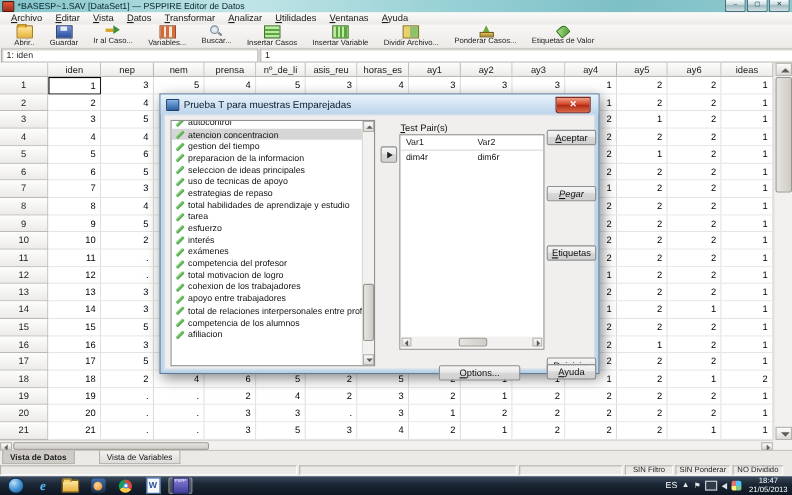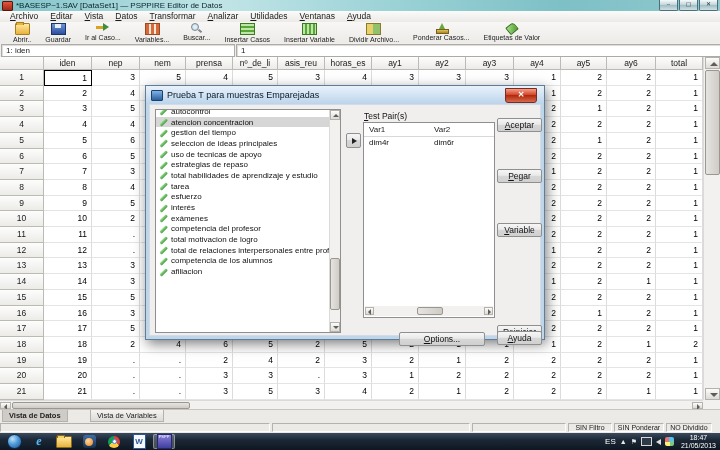--- a/index.html
+++ b/index.html
@@ -99,21 +99,21 @@
      font-size:8.5px;color:#111;text-align:center;box-sizing:border-box;}
   .btn3d::first-letter{text-decoration:underline;}
   .pairs-label{position:absolute;left:214px;top:6px;font-size:8.5px;color:#111;display:inline-block;text-align:right;}
   .pairs-label::first-letter{text-decoration:underline;}
   .pairs-box{position:absolute;left:213px;top:17px;width:132px;height:196px;background:#fff;border:1px solid #8f8f8f;box-sizing:border-box;}
   .pairs-headrow{display:flex;height:13px;border-bottom:1px solid #d8d8d8;font-size:8px;color:#222;}
   .pairs-headrow span{width:64px;padding-left:5px;line-height:13px;}
   .pairs-row{display:flex;height:12px;font-size:8px;color:#111;}
   .pairs-row span{width:64px;padding-left:5px;line-height:12px;}
   .pairs-hsb{position:absolute;left:1px;right:1px;bottom:1px;height:10px;background:#f2f1ef;}
-  .options-btn{position:absolute;left:249px;top:227px;width:86px;height:14px;line-height:13px;}
+  .options-btn{position:absolute;left:249px;top:227px;width:74px;height:14px;line-height:13px;}
   .dlg-btn{position:absolute;left:347px;width:45px;height:14px;line-height:13px;}
   
   .taskbar{position:absolute;left:0;top:433px;width:720px;height:17px;
      background:linear-gradient(#3a4a5e,#1c2836 40%,#0e1722);display:flex;align-items:center;}
   .tb-app{width:22px;height:15px;margin-left:3px;display:flex;align-items:center;justify-content:center;border-radius:2px;}
   .tb-app.active{background:rgba(255,255,255,.22);border:1px solid rgba(255,255,255,.35);box-sizing:border-box;}
   .start-orb{width:15px;height:15px;border-radius:50%;background:radial-gradient(circle at 35% 30%,#bfe3f8,#4f9ad8 45%,#1a4f8f);border:1px solid #0c2c50;box-sizing:border-box;}
   .ie-e{color:#5fb4e8;font-size:12px;font-weight:bold;font-family:"Liberation Serif",serif;font-style:italic;text-shadow:0 0 2px #0c3c6e;}
   .folder-ico{width:14px;height:10px;background:linear-gradient(#ffe9a0,#e8b23c);border:1px solid #8a6a1f;border-radius:1px;position:relative;}
   .folder-ico::before{content:"";position:absolute;left:0;top:-2px;width:6px;height:2px;background:#f5d060;border:1px solid #8a6a1f;border-bottom:none;}
@@ -232,21 +232,21 @@
       <div class="gh" style="width:47px">prensa</div>
       <div class="gh" style="width:45px">nº_de_li</div>
       <div class="gh" style="width:47px">asis_reu</div>
       <div class="gh" style="width:47px">horas_es</div>
       <div class="gh" style="width:47px">ay1</div>
       <div class="gh" style="width:47px">ay2</div>
       <div class="gh" style="width:48px">ay3</div>
       <div class="gh" style="width:47px">ay4</div>
       <div class="gh" style="width:46px">ay5</div>
       <div class="gh" style="width:49px">ay6</div>
-      <div class="gh" style="width:47px">total</div>
+      <div class="gh" style="width:47px">ideas</div>
     </div>
   <div>
       <div class="grow">
         <div class="gh rowhdr">1</div>
         <div class="gcell selected" style="width:48px">1</div>
         <div class="gcell" style="width:48px">3</div>
         <div class="gcell" style="width:46px">5</div>
         <div class="gcell" style="width:47px">4</div>
         <div class="gcell" style="width:45px">5</div>
         <div class="gcell" style="width:47px">3</div>
@@ -654,20 +654,24 @@
           <div class="var-item selected">
             <span class="pencil"></span>
             <span>atencion concentracion</span>
           </div>
 
           <div class="var-item">
             <span class="pencil"></span>
             <span>gestion del tiempo</span>
           </div>
 
+          <div class="var-item">
+            <span class="pencil"></span>
+            <span>preparacion de la informacion</span>
+          </div>
 
           <div class="var-item">
             <span class="pencil"></span>
             <span>seleccion de ideas principales</span>
           </div>
 
           <div class="var-item">
             <span class="pencil"></span>
             <span>uso de tecnicas de apoyo</span>
           </div>
@@ -707,21 +711,29 @@
             <span class="pencil"></span>
             <span>competencia del profesor</span>
           </div>
 
           <div class="var-item">
             <span class="pencil"></span>
             <span>total motivacion de logro</span>
           </div>
 
 
-
+          <div class="var-item">
+            <span class="pencil"></span>
+            <span>cohexion de los trabajadores</span>
+          </div>
+
+          <div class="var-item">
+            <span class="pencil"></span>
+            <span>apoyo entre trabajadores</span>
+          </div>
 
           <div class="var-item">
             <span class="pencil"></span>
             <span>total de relaciones interpersonales entre profesores</span>
           </div>
 
           <div class="var-item">
             <span class="pencil"></span>
             <span>competencia de los alumnos</span>
           </div>
@@ -765,22 +777,22 @@
           </div>
         <div class="sb-thumb" style="left:52px;top:1px;width:26px;height:8px;"></div>
         <div class="sb-btn" style="right:0;top:1px;width:9px;height:8px;">
             <span class="tri" style="left:3px;top:1px;border-top:3px solid transparent;border-bottom:3px solid transparent;border-left:3px solid #5f5d58;"></span>
           </div>
       </div>
     </div>
 
     <div class="btn3d options-btn">Options...</div>
     <div class="btn3d dlg-btn" style="top:13px;text-align:center;">Aceptar</div>
-    <div class="btn3d dlg-btn" style="top:64px;">Pegar</div>
-    <div class="btn3d dlg-btn" style="top:118px;">Variable</div>
+    <div class="btn3d dlg-btn" style="top:64px;font-style:italic;">Pegar</div>
+    <div class="btn3d dlg-btn" style="top:118px;">Etiquetas</div>
     <div class="btn3d dlg-btn" style="top:173px;margin-top:47px;">Reiniciar</div>
     <div class="btn3d dlg-btn" style="top:226px;">Ayuda</div>
   </div>
 </div>
 
 <div class="taskbar">
   <div class="tb-app">
       <span class="start-orb"></span>
     </div>
   <div class="tb-app">

